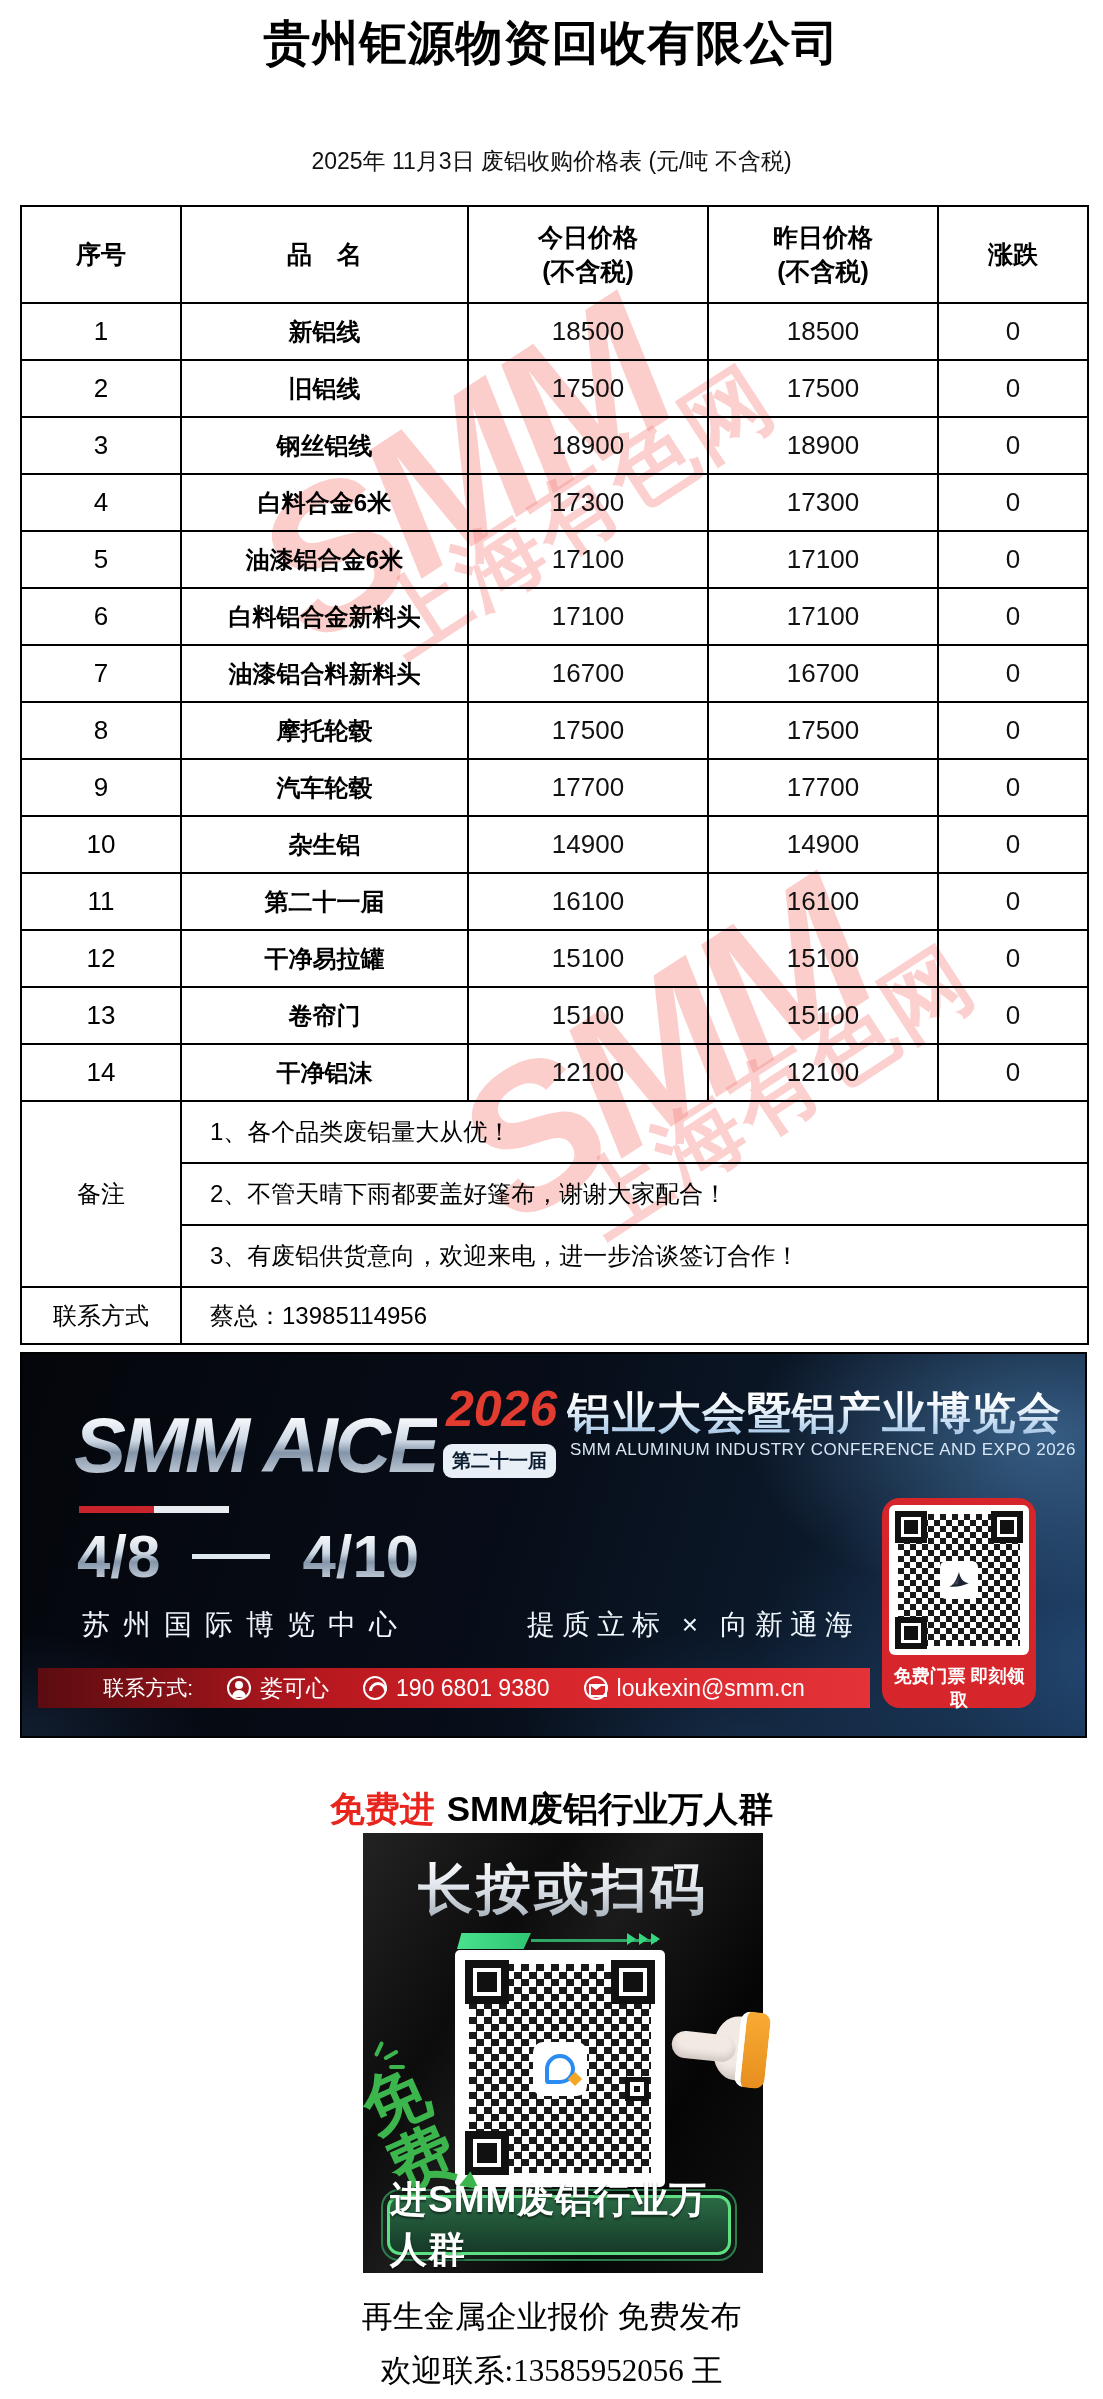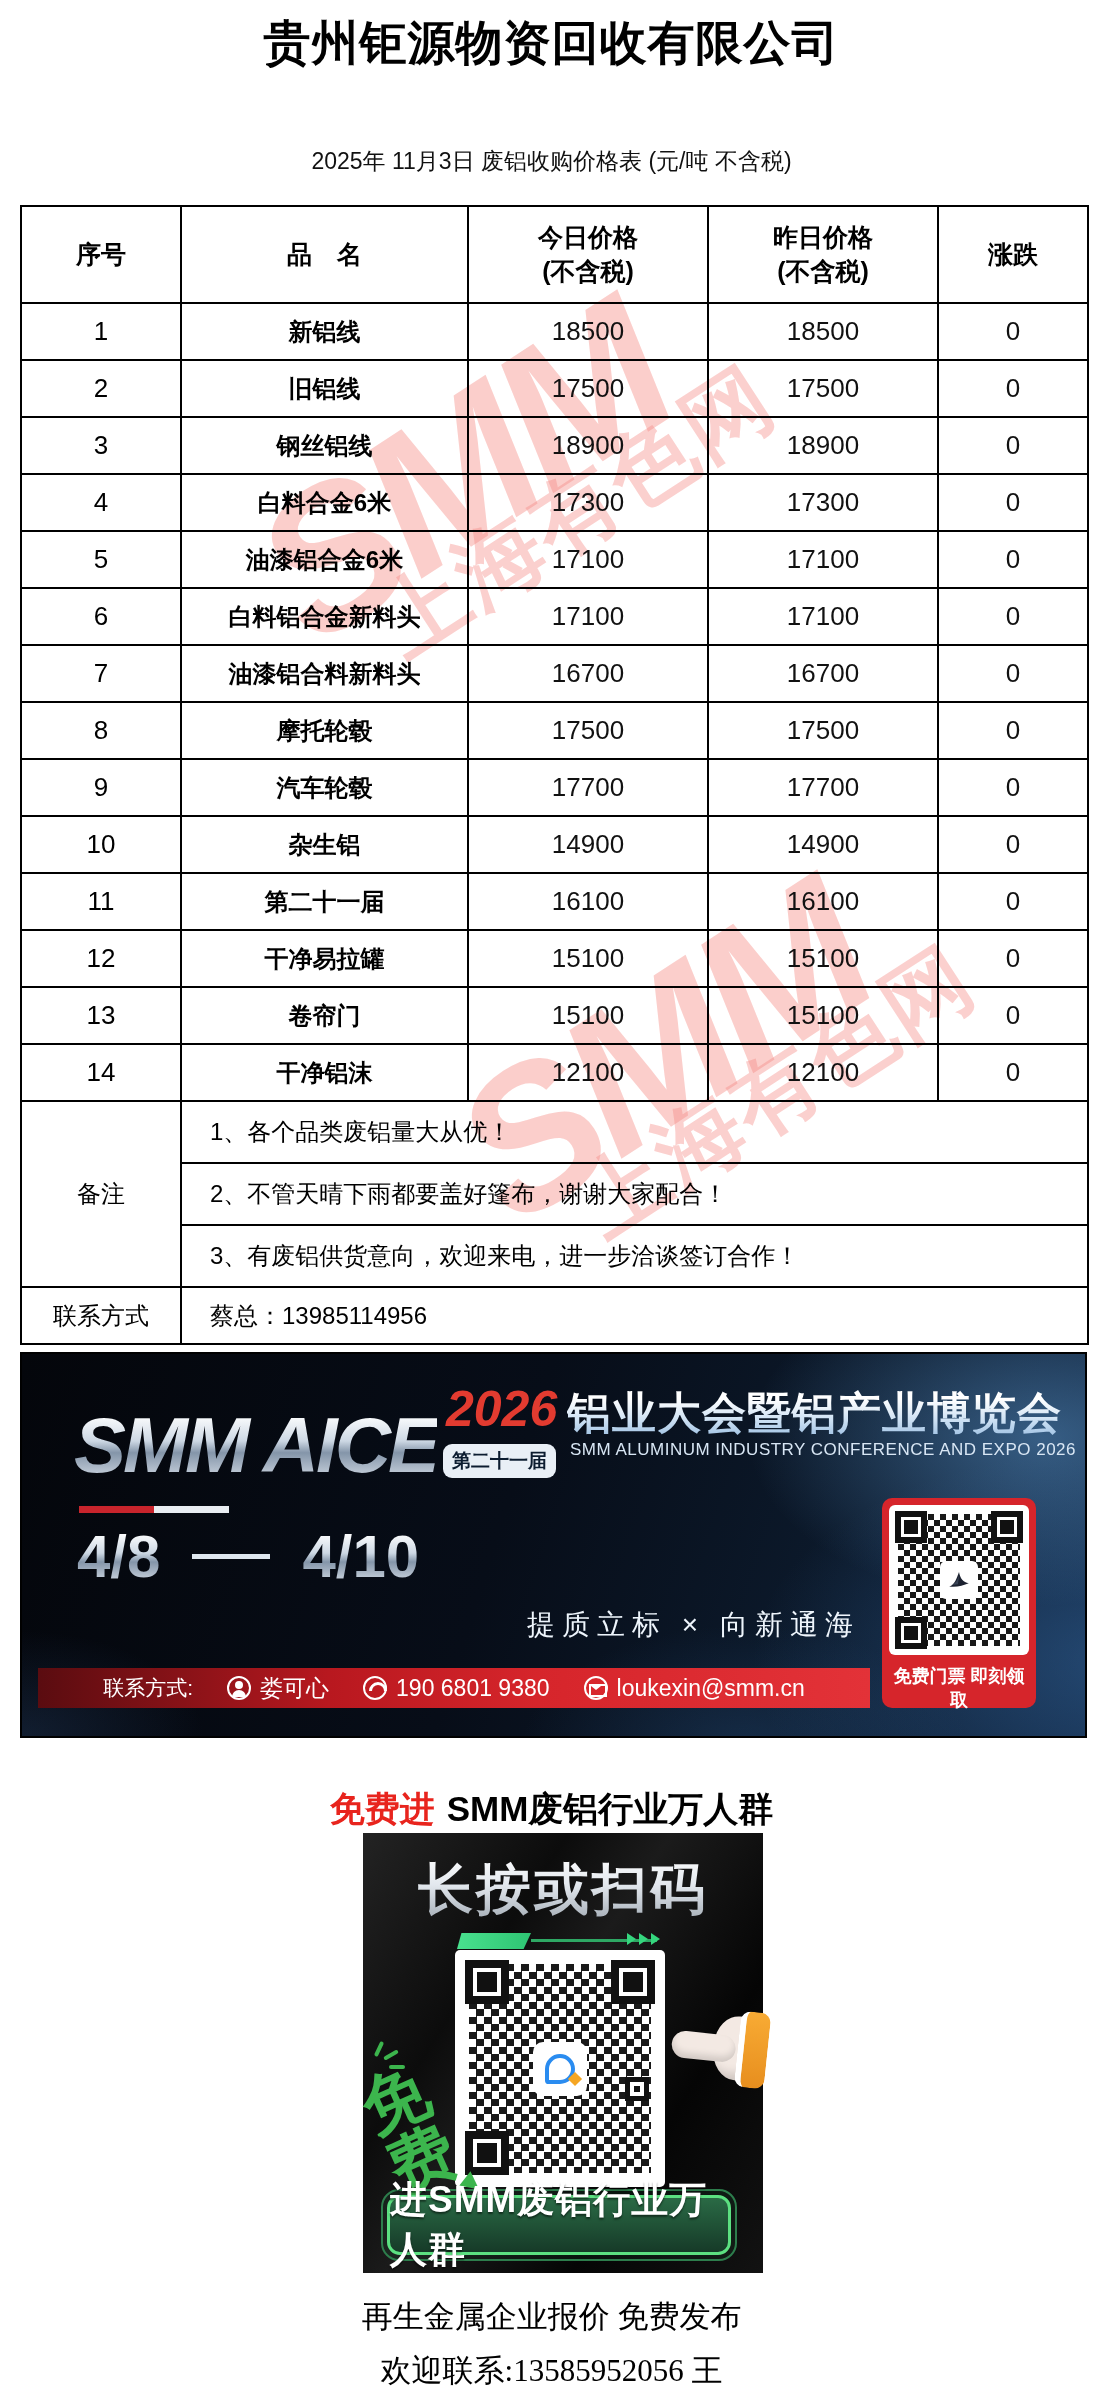--- a/index.html
+++ b/index.html
@@ -79,21 +79,21 @@
                         border-radius:7px 7px 0 0; background:#fff; }
   .cic-phone::before  { content:""; position:absolute; left:4px; top:4px; width:12px; height:12px;
                         border:3px solid #fff; border-right-color:transparent; border-bottom-color:transparent;
                         border-radius:50%; transform:rotate(45deg); }
   .cic-mail::before   { content:""; position:absolute; left:3px; top:6px; width:14px; height:9px;
                         border:2px solid #fff; }
   .cic-mail::after    { content:""; position:absolute; left:5px; top:8px; width:0; height:0;
                         border-left:5px solid transparent; border-right:5px solid transparent;
                         border-top:4px solid #fff; }
   .b-qr-card { left:860px; top:144px; width:154px; height:210px; background:#d6252b;
-               border-radius:10px; padding:7px 7px 0; }
+               border-radius:18px; padding:7px 7px 0; }
   .b-qr { position:relative; width:140px; height:150px; background:#fff; border-radius:6px; overflow:hidden; }
   .qr-checker::before { content:""; position:absolute; inset:9px;
                background:repeating-conic-gradient(#191919 0% 25%, transparent 0% 50%);
                background-size:12px 12px; }
   .fd { position:absolute; width:32px; height:32px; border:6px solid #111; background:#fff;
         box-shadow:inset 0 0 0 3px #fff; }
   .fd::before { content:""; position:absolute; inset:3px; background:#111; }
   .b-qr .fd-tl { left:6px; top:6px; } .b-qr .fd-tr { right:6px; top:6px; } .b-qr .fd-bl { left:6px; bottom:6px; }
   .b-qr-logo { position:absolute; left:50%; top:50%; transform:translate(-50%,-50%);
                width:38px; height:38px; background:#fff; border-radius:6px;
@@ -321,20 +321,21 @@
     <div class="b-year">2026</div>
     <div class="b-edition">第二十一届</div>
     <div class="b-title-cn">铝业大会暨铝产业博览会</div>
     <div class="b-title-en">SMM ALUMINUM INDUSTRY CONFERENCE AND EXPO 2026</div>
     <div class="b-dash"></div>
     <div class="b-dates">
       <span class="silver">4/8</span>
       <span class="b-dates-line"></span>
       <span class="silver">4/10</span>
     </div>
+    <div class="b-venue">苏州国际博览中心</div>
     <div class="b-slogan">提质立标 × 向新通海</div>
     <div class="b-strip">
       <span class="b-strip-label">联系方式:</span>
       <span class="b-cg">
         <span class="cic cic-person"></span>
         <span>娄可心</span>
       </span>
       <span class="b-cg">
         <span class="cic cic-phone"></span>
         <span>190 6801 9380</span>

